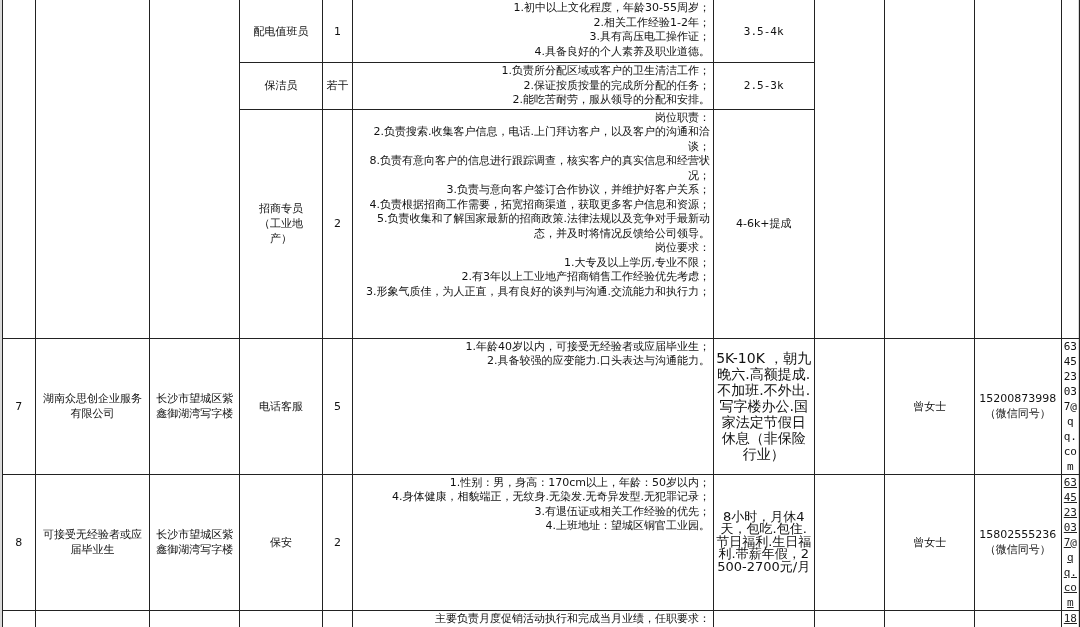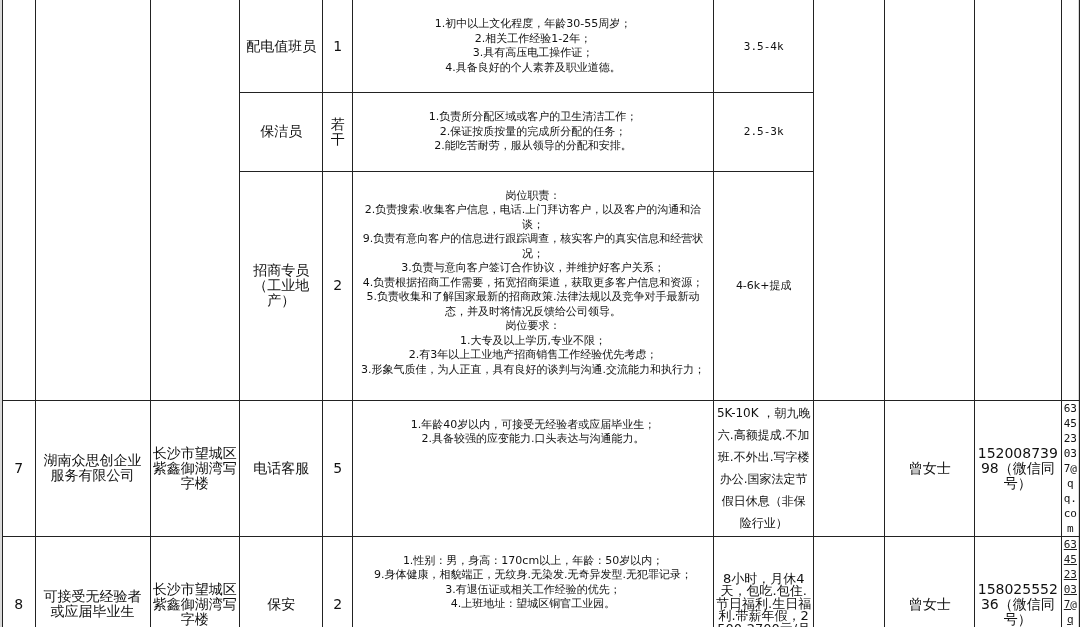--- a/index.html
+++ b/index.html
@@ -2,22 +2,22 @@
 <html><head>
 <meta charset="utf-8">
 <style>
   html, body { margin: 0; padding: 0; background: #ffffff; }
   body { width: 1080px; height: 627px; overflow: hidden; position: relative;
          font-family: "DejaVu Sans", "Liberation Sans", sans-serif; color: #111; }
   .sheet { position: absolute; left: 0; top: 0; width: 1080px; height: 627px; }
   .leftbar { position: absolute; left: 0; top: 0; width: 2px; height: 627px; background: #d9d9d9; }
   .rightbar { position: absolute; right: 0; top: 0; width: 2px; height: 627px; background: #d9d9d9; }
   table { position: absolute; left: 2px; top: -1px; border-collapse: collapse; table-layout: fixed; }
-  td { border: 1px solid #222; padding: 0 2px; font-size: 14px; line-height: 15px; vertical-align: middle; text-align: center; overflow: hidden; word-break: break-all; }
-  td.desc { text-align: center; vertical-align: top; font-size: 11px; line-height: 14.5px; padding: 17px 3px; }
+  td { border: 1px solid #222; padding: 0 2px; font-size: 11px; line-height: 15px; vertical-align: middle; text-align: center; overflow: hidden; word-break: break-all; }
+  td.desc { text-align: right; vertical-align: top; font-size: 11px; line-height: 14.5px; padding: 1px 3px; }
   td.sal { font-size: 11px; line-height: 15px; }
   td.mono { font-family: "DejaVu Sans Mono", "Liberation Mono", monospace; font-size: 11px; }
   .email { text-decoration: underline; color: #222; }
   .line { display: block; }
 </style>
 </head>
 <body>
 
 <div class="sheet">
   <div class="leftbar"></div>
@@ -65,21 +65,21 @@
         <span class="line">2.能吃苦耐劳，服从领导的分配和安排。</span>
       </td>
       <td class="sal mono">2.5-3k</td>
     </tr>
     <tr style="height:229px">
       <td style="padding:0 12px">招商专员（工业地产）</td>
       <td>2</td>
       <td class="desc">
         <span class="line">岗位职责：</span>
         <span class="line">2.负责搜索.收集客户信息，电话.上门拜访客户，以及客户的沟通和洽谈；</span>
-        <span class="line">9.负责有意向客户的信息进行跟踪调查，核实客户的真实信息和经营状况；</span>
+        <span class="line">8.负责有意向客户的信息进行跟踪调查，核实客户的真实信息和经营状况；</span>
         <span class="line">3.负责与意向客户签订合作协议，并维护好客户关系；</span>
         <span class="line">4.负责根据招商工作需要，拓宽招商渠道，获取更多客户信息和资源；</span>
         <span class="line">5.负责收集和了解国家最新的招商政策.法律法规以及竞争对手最新动态，并及时将情况反馈给公司领导。</span>
         <span class="line">岗位要求：</span>
         <span class="line">1.大专及以上学历,专业不限；</span>
         <span class="line">2.有3年以上工业地产招商销售工作经验优先考虑；</span>
         <span class="line">3.形象气质佳，为人正直，具有良好的谈判与沟通.交流能力和执行力；</span>
       </td>
       <td class="sal">4-6k+提成</td>
     </tr>
@@ -87,38 +87,38 @@
     <tr style="height:90px">
       <td>7</td>
       <td>湖南众思创企业服务有限公司</td>
       <td>长沙市望城区紫鑫御湖湾写字楼</td>
       <td>电话客服</td>
       <td>5</td>
       <td class="desc">
         <span class="line">1.年龄40岁以内，可接受无经验者或应届毕业生；</span>
         <span class="line">2.具备较强的应变能力.口头表达与沟通能力。</span>
       </td>
-      <td class="sal" style="font-size:12px;line-height:22px">5K-10K ，朝九晚六.高额提成.不加班.不外出.写字楼办公.国家法定节假日休息（非保险行业）</td>
+      <td class="sal" style="font-size:14px;line-height:16px">5K-10K ，朝九晚六.高额提成.不加班.不外出.写字楼办公.国家法定节假日休息（非保险行业）</td>
       <td></td>
       <td>曾女士</td>
       <td>15200873998（微信同号）</td>
       <td class="mono">
         <span>634523037@qq.com</span>
       </td>
     </tr>
 
     <tr style="height:76px">
       <td>8</td>
       <td>可接受无经验者或应届毕业生</td>
       <td>长沙市望城区紫鑫御湖湾写字楼</td>
       <td>保安</td>
       <td>2</td>
       <td class="desc">
         <span class="line">1.性别：男，身高：170cm以上，年龄：50岁以内；</span>
-        <span class="line">9.身体健康，相貌端正，无纹身.无染发.无奇异发型.无犯罪记录；</span>
+        <span class="line">4.身体健康，相貌端正，无纹身.无染发.无奇异发型.无犯罪记录；</span>
         <span class="line">3.有退伍证或相关工作经验的优先；</span>
         <span class="line">4.上班地址：望城区铜官工业园。</span>
       </td>
       <td class="sal" style="font-size:13px;line-height:12.5px">8小时，月休4天，包吃.包住.节日福利.生日福利.带薪年假，2500-2700元/月</td>
       <td></td>
       <td>曾女士</td>
       <td>15802555236（微信同号）</td>
       <td class="mono">
         <a class="email">634523037@qq.com</a>
       </td>

